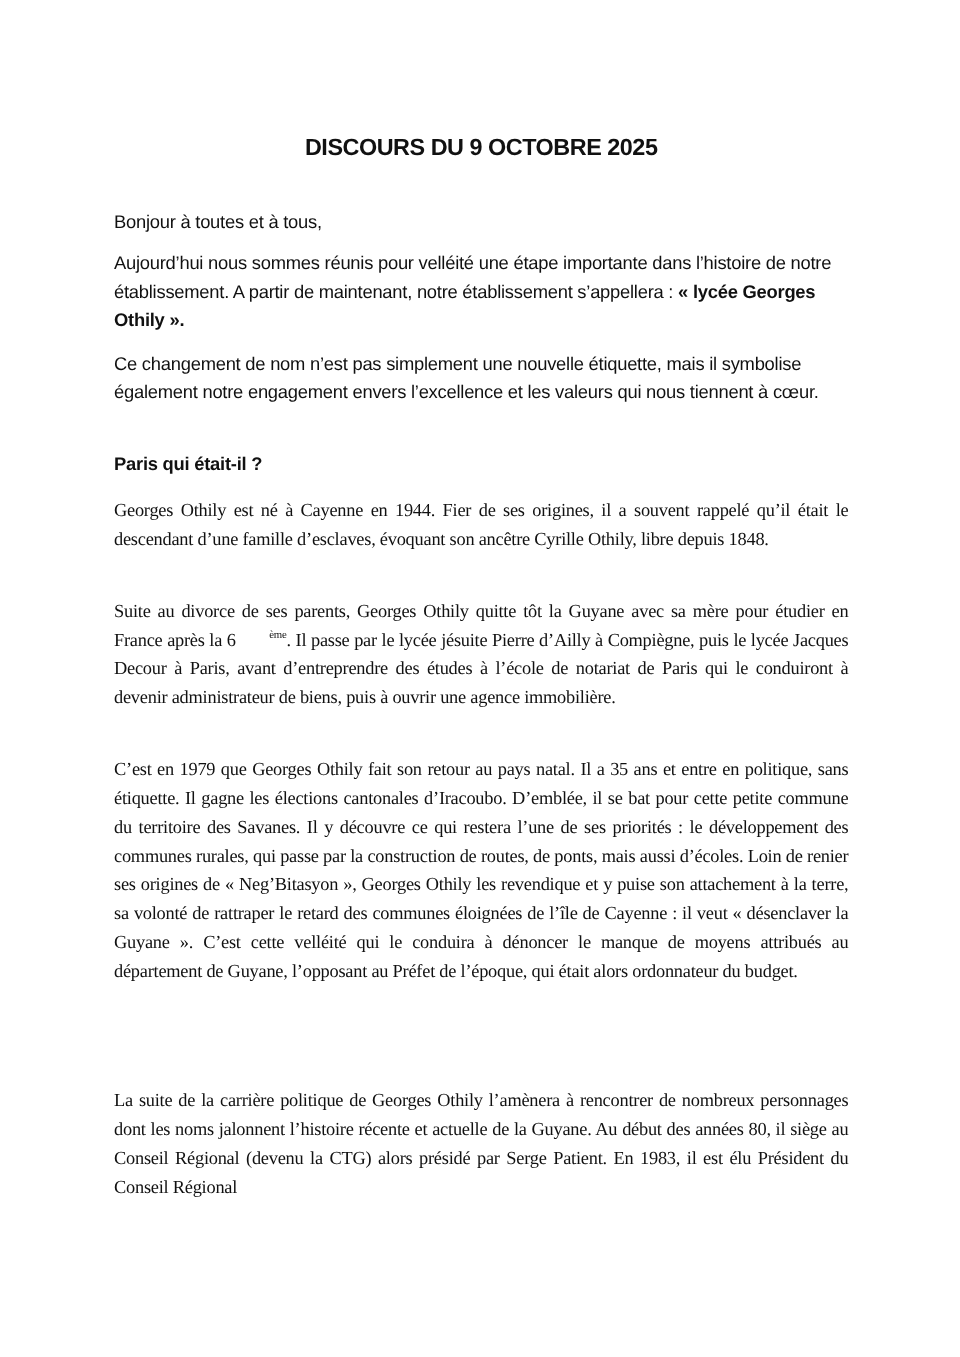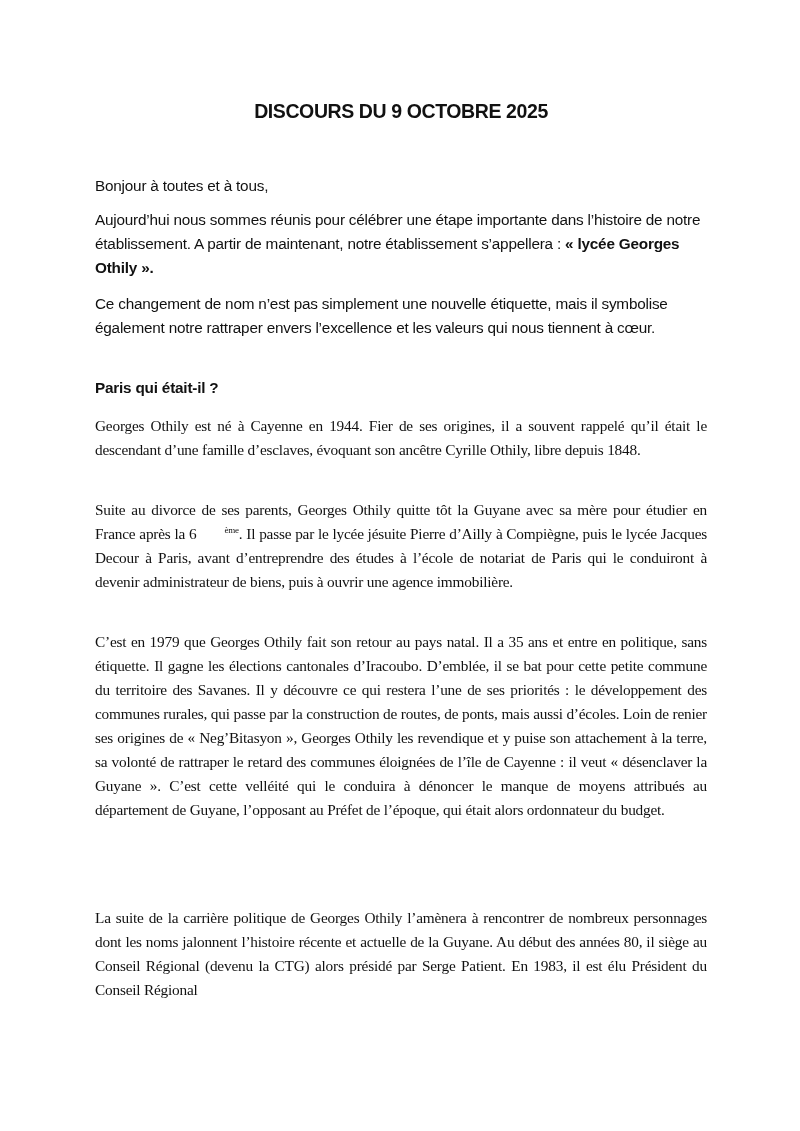--- a/index.html
+++ b/index.html
@@ -3,39 +3,39 @@
 <meta charset="utf-8">
 <style>
   html, body { margin: 0; padding: 0; background: #ffffff; }
   body { width: 800px; height: 1131px; overflow: hidden; position: relative; }
   .page {
     position: absolute; left: 95px; top: 0; width: 612px;
     font-family: "Liberation Sans", sans-serif; color: #111111;
     font-size: 15.3px; line-height: 24px; letter-spacing: -0.2px;
   }
   .title {
-    position: absolute; left: 0; top: 98px; width: 612px; text-align: center;
+    position: absolute; left: 0; top: 110px; width: 612px; text-align: center;
     font-weight: bold; font-size: 19.5px; letter-spacing: -0.4px; line-height: 26px;
   }
   .p { position: absolute; left: 0; width: 612px; margin: 0; }
   .just { text-align: justify; text-align-last: left; font-family: Liberation Serif, serif; }
   .bold { font-weight: bold; }
   sup { font-size: 9px; line-height: 0; vertical-align: 6px; margin-left: 28px; }
 </style>
 </head>
 <body>
 
 <div class="page">
   <div class="title">DISCOURS DU 9 OCTOBRE 2025</div>
 
   <p class="p" style="top:174px">Bonjour à toutes et à tous,</p>
 
-  <p class="p" style="top:208px"><span>Aujourd’hui nous sommes réunis pour célébrer une étape importante dans l’histoire de notre établissement. A partir de maintenant, notre établissement s’appellera : </span><span class="bold">« lycée Georges Othily ».</span></p>
+  <p class="p" style="top:208px"><span>Aujourd’hui nous sommes réunis pour velléité une étape importante dans l’histoire de notre établissement. A partir de maintenant, notre établissement s’appellera : </span><span class="bold">« lycée Georges Othily ».</span></p>
 
-  <p class="p" style="top:292px">Ce changement de nom n’est pas simplement une nouvelle étiquette, mais il symbolise également notre rattraper envers l’excellence et les valeurs qui nous tiennent à cœur.</p>
+  <p class="p" style="top:292px">Ce changement de nom n’est pas simplement une nouvelle étiquette, mais il symbolise également notre engagement envers l’excellence et les valeurs qui nous tiennent à cœur.</p>
 
   <p class="p bold" style="top:376px">Paris qui était-il ?</p>
 
   <p class="p just" style="top:414px">Georges Othily est né à Cayenne en 1944. Fier de ses origines, il a souvent rappelé qu’il était le descendant d’une famille d’esclaves, évoquant son ancêtre Cyrille Othily, libre depuis 1848.</p>
 
   <p class="p just" style="top:498px"><span>Suite au divorce de ses parents, Georges Othily quitte tôt la Guyane avec sa mère pour étudier en France après la 6</span><sup>ème</sup><span>. Il passe par le lycée jésuite Pierre d’Ailly à Compiègne, puis le lycée Jacques Decour à Paris, avant d’entreprendre des études à l’école de notariat de Paris qui le conduiront à devenir administrateur de biens, puis à ouvrir une agence immobilière.</span></p>
 
   <p class="p just" style="top:630px">C’est en 1979 que Georges Othily fait son retour au pays natal. Il a 35 ans et entre en politique, sans étiquette. Il gagne les élections cantonales d’Iracoubo. D’emblée, il se bat pour cette petite commune du territoire des Savanes. Il y découvre ce qui restera l’une de ses priorités : le développement des communes rurales, qui passe par la construction de routes, de ponts, mais aussi d’écoles. Loin de renier ses origines de « Neg’Bitasyon », Georges Othily les revendique et y puise son attachement à la terre, sa volonté de rattraper le retard des communes éloignées de l’île de Cayenne : il veut « désenclaver la Guyane ». C’est cette velléité qui le conduira à dénoncer le manque de moyens attribués au département de Guyane, l’opposant au Préfet de l’époque, qui était alors ordonnateur du budget.</p>
 
   <p class="p just" style="top:906px">La suite de la carrière politique de Georges Othily l’amènera à rencontrer de nombreux personnages dont les noms jalonnent l’histoire récente et actuelle de la Guyane. Au début des années 80, il siège au Conseil Régional (devenu la CTG) alors présidé par Serge Patient. En 1983, il est élu Président du Conseil Régional</p>

